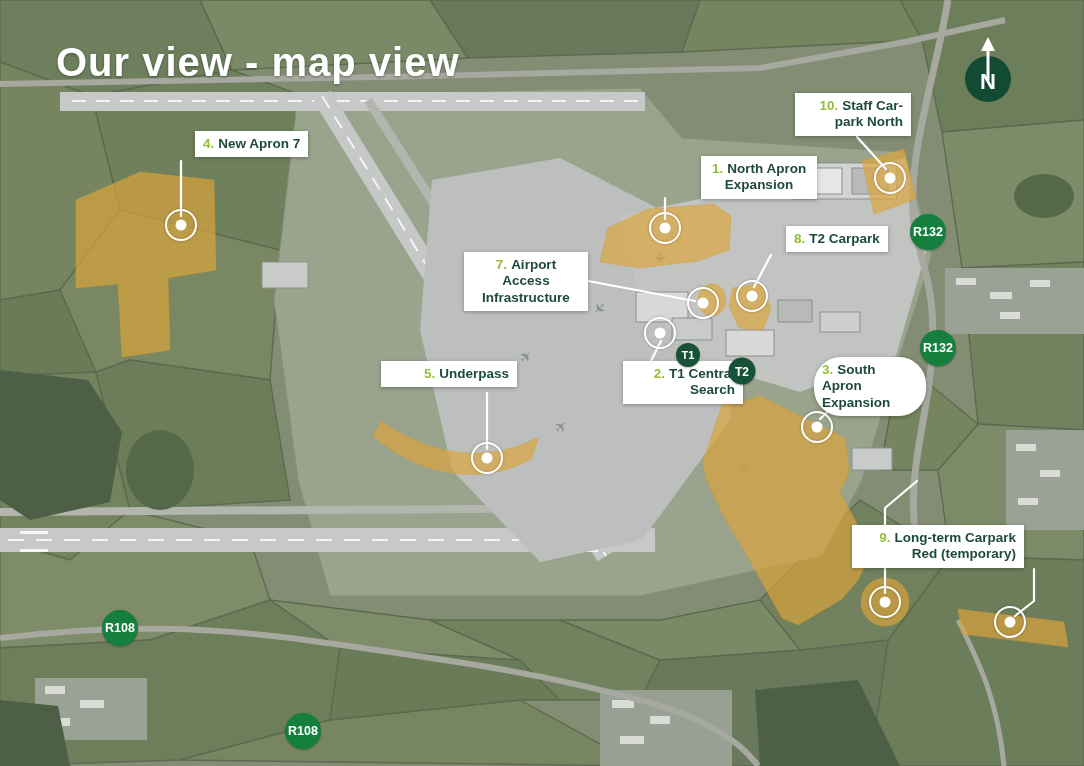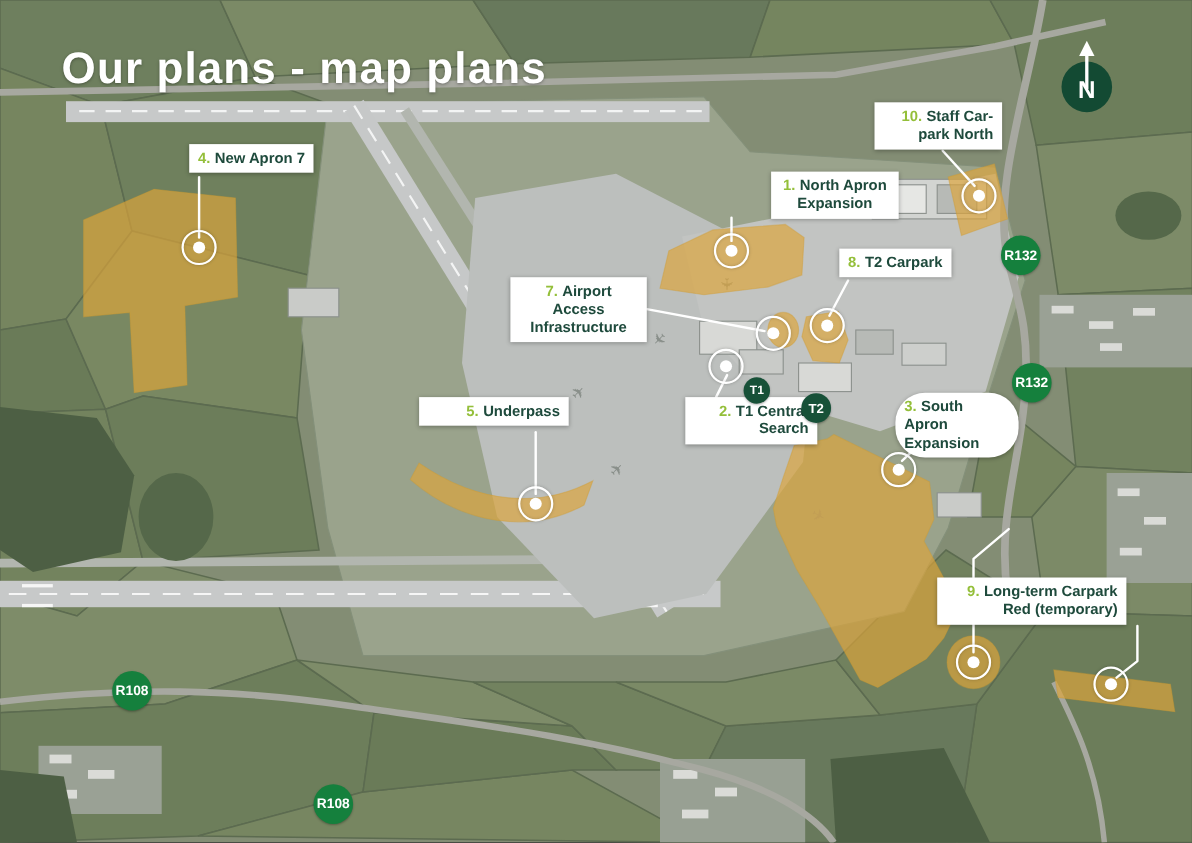--- a/index.html
+++ b/index.html
@@ -18,21 +18,21 @@
   }
 
   .plan-label{
     position:absolute;background:#ffffff;color:#1e4a3c;
     font-size:13.5px;font-weight:bold;line-height:1.22;
     padding:5px 8px;box-shadow:0 1px 4px rgba(0,0,0,.3);
   }
   .plan-label .num{color:#94bf3a;margin-right:4px;}
   .ta-r{text-align:right;padding-left:24px;}
   .ta-c{text-align:center;}
-  .nowrap{white-space:nowrap;}
+  .nowrap{white-space:nowrap;margin-left:23px;}
 
   .marker{
     position:absolute;width:28px;height:28px;border:2.5px solid #ffffff;
     border-radius:50%;transform:translate(-50%,-50%);
     box-shadow:0 0 3px rgba(0,0,0,.25), inset 0 0 3px rgba(0,0,0,.2);
   }
   .marker::after{
     content:"";position:absolute;left:50%;top:50%;width:11px;height:11px;
     background:#ffffff;border-radius:50%;transform:translate(-50%,-50%);
   }
@@ -206,21 +206,21 @@
       <polyline points="181,161 181,216"></polyline>
       <polyline points="487,393 487,449"></polyline>
       <polyline points="917,481 885,508 885,593"></polyline>
       <polyline points="588,281 695,301"></polyline>
       <polyline points="771,255 754,287"></polyline>
       <polyline points="1034,569 1034,601 1015,616"></polyline>
       <polyline points="857,137 886,169"></polyline>
     </g>
   </svg>
 
-  <div class="page-title">Our plans - map plans</div>
+  <div class="page-title">Our view - map view</div>
 
   <div class="marker" style="left:665px;top:228px;"></div>
   <div class="marker" style="left:660px;top:333px;"></div>
   <div class="marker" style="left:817px;top:427px;"></div>
   <div class="marker" style="left:181px;top:225px;"></div>
   <div class="marker" style="left:487px;top:458px;"></div>
   <div class="marker" style="left:885px;top:602px;"></div>
   <div class="marker" style="left:703px;top:303px;"></div>
   <div class="marker" style="left:752px;top:296px;"></div>
   <div class="marker" style="left:1010px;top:622px;"></div>

